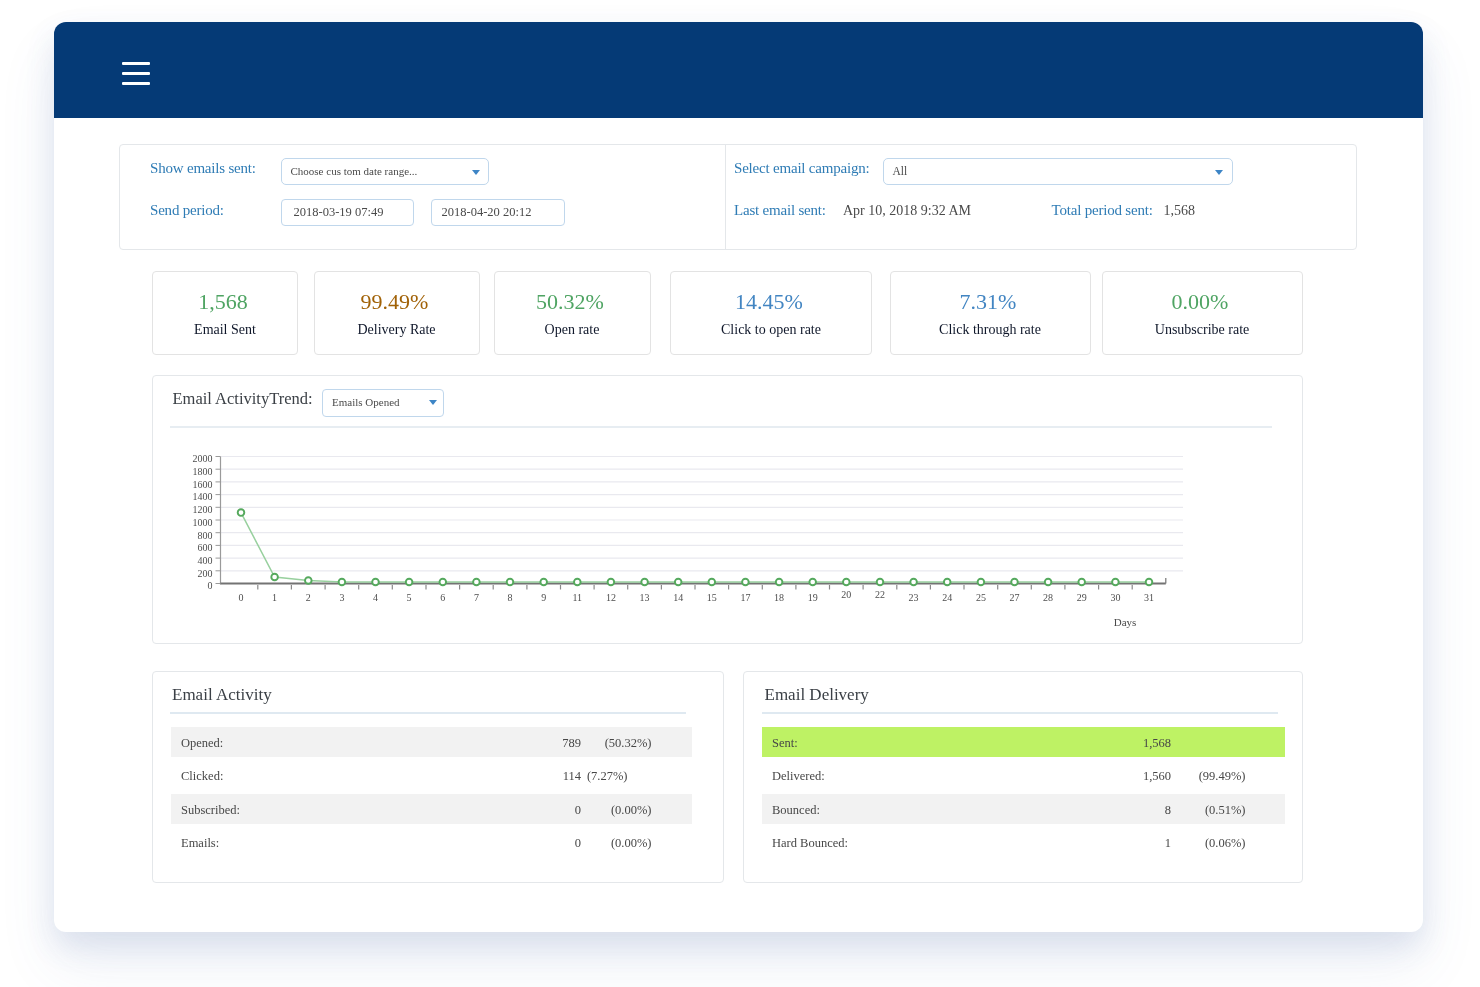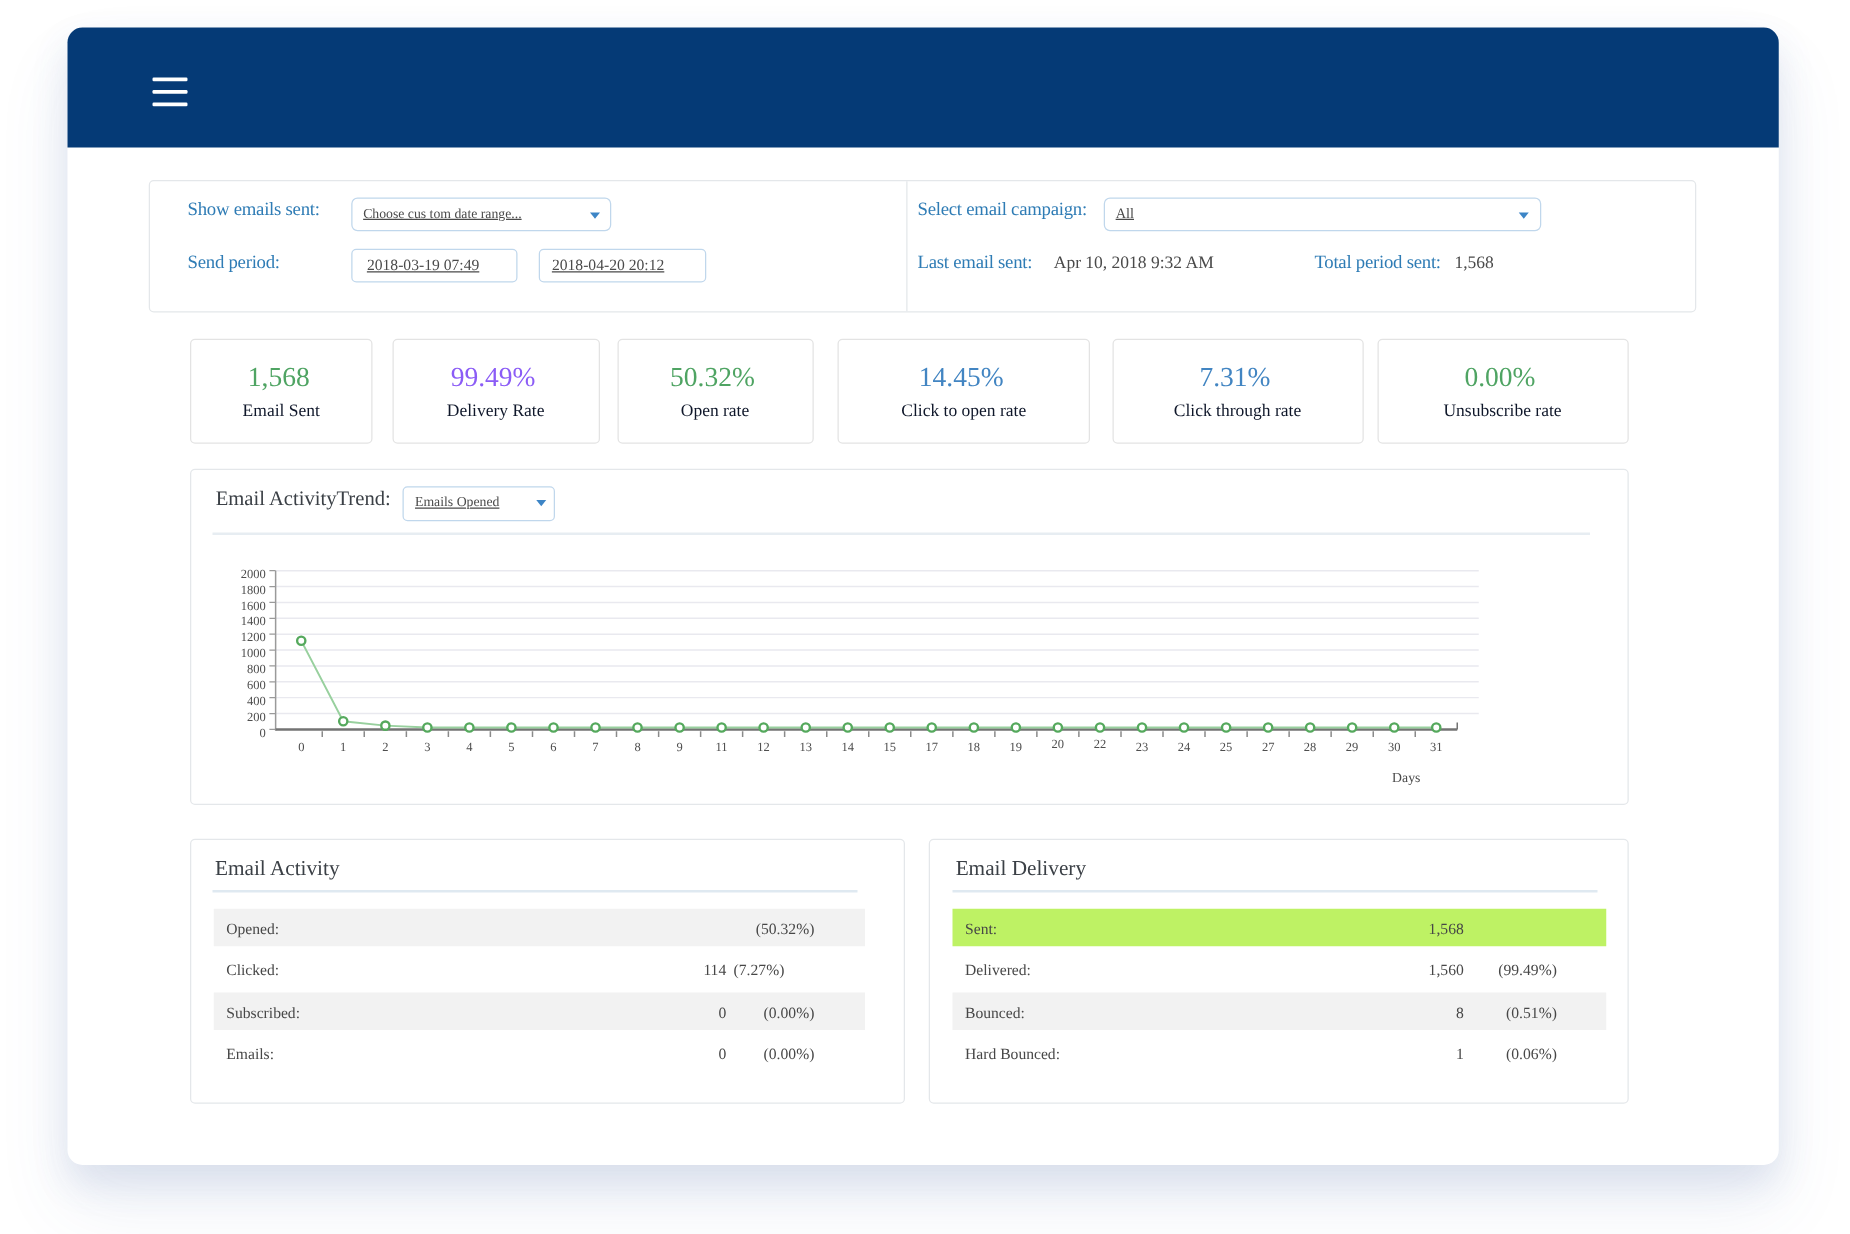--- a/index.html
+++ b/index.html
@@ -6,21 +6,21 @@
 html,body { width:1480px; height:987px; background:#ffffff; font-family:"Liberation Serif", serif; overflow:hidden; }
 .abs { position:absolute; }
 .card { position:absolute; left:54px; top:22px; width:1369px; height:910px; background:#fff; border-radius:12px;
   box-shadow:0 14px 30px rgba(70,100,165,.14), 0 32px 60px rgba(70,100,165,.09); }
 .nav { position:absolute; left:54px; top:22px; width:1369px; height:96px; background:#053a76; border-radius:12px 12px 0 0; }
 .burger span { position:absolute; left:0; width:28px; height:2.6px; background:#fff; border-radius:1px; }
 .panel { position:absolute; border:1px solid #e4e7ea; border-radius:4px; background:#fff; }
 .blab { position:absolute; color:#2f7cb5; font-size:15px; letter-spacing:-0.2px; white-space:nowrap; }
 .dval { position:absolute; color:#4a4a4a; font-size:14px; white-space:nowrap; }
 .inp { position:absolute; border:1.5px solid #c0d7ec; border-radius:5px; background:#fff; color:#4a4a4a;
-  font-size:11px; line-height:25px; padding-left:9px; white-space:nowrap;text-decoration:underline; }
+  font-size:11px; line-height:25px; padding-left:9px; white-space:nowrap; }
 .caret { position:absolute; width:0; height:0; border-left:4px solid transparent; border-right:4px solid transparent;
   border-top:5px solid #3d85c6; }
 .scard { position:absolute; top:271px; height:83.5px; border:1px solid #e3e3e3; border-radius:4px; background:#fff; text-align:center; }
 .snum { position:absolute; left:-2px; right:2px; top:18.8px; font-size:22px; line-height:22px; }
 .slab { position:absolute; left:0; right:0; top:51px; font-size:14px; line-height:14px; color:#0f172a; }
 .ptitle { position:absolute; color:#3b4046; font-size:17px; white-space:nowrap; }
 .pdiv { position:absolute; height:2px; background:#e7edf2; }
 .trow { position:absolute; height:30px; line-height:32.5px; font-size:12.5px; color:#474747; }
 .tlab { position:absolute; left:10px; }
 .tnum { position:absolute; left:0; text-align:right; }
@@ -51,21 +51,21 @@
 <div class="blab" style="left:734px;top:202px">Last email sent:</div>
 <div class="dval" style="left:843px;top:202.5px">Apr 10, 2018 9:32 AM</div>
 <div class="blab" style="left:1051.5px;top:202px">Total period sent:</div>
 <div class="dval" style="left:1163.5px;top:202.5px">1,568</div>
 
 <div class="scard" style="left:152px;width:146px">
   <div class="snum" style="color:#4fa463">1,568</div>
   <div class="slab">Email Sent</div>
 </div>
 <div class="scard" style="left:313.5px;width:166px">
-  <div class="snum" style="color:#8b5cf6">99.49%</div>
+  <div class="snum" style="color:#a16207">99.49%</div>
   <div class="slab">Delivery Rate</div>
 </div>
 <div class="scard" style="left:493.5px;width:157px">
   <div class="snum" style="color:#4fa463">50.32%</div>
   <div class="slab">Open rate</div>
 </div>
 <div class="scard" style="left:670px;width:202px">
   <div class="snum" style="color:#4285c2">14.45%</div>
   <div class="slab">Click to open rate</div>
 </div>
@@ -204,20 +204,21 @@
 <circle cx="1081.7" cy="582.0" r="3.3" fill="#ffffff" stroke="#55a95d" stroke-width="1.9"></circle>
 <circle cx="1115.4" cy="582.0" r="3.3" fill="#ffffff" stroke="#55a95d" stroke-width="1.9"></circle>
 <circle cx="1149.0" cy="582.0" r="3.3" fill="#ffffff" stroke="#55a95d" stroke-width="1.9"></circle>
 </svg>
 
 <div class="panel" style="left:152px;top:671px;width:572px;height:212px"></div>
 <div class="ptitle" style="left:172px;top:685px">Email Activity</div>
 <div class="pdiv" style="left:170px;top:711.5px;width:516px;background:#dfe9f1"></div>
 <div class="trow" style="left:171px;top:727px;width:521px;background:#f2f2f2;text-decoration:underline;">
   <span class="tlab">Opened:</span>
+  <span class="tnum" style="width:410px">789</span>
   <span class="tpct" style="left:410px;width:70.5px">(50.32%)</span>
 </div>
 <div class="trow" style="left:171px;top:760.4px;width:521px;">
   <span class="tlab">Clicked:</span>
   <span class="tnum" style="width:410px">114</span>
   <span class="tpct" style="left:386px;width:70.5px">(7.27%)</span>
 </div>
 <div class="trow" style="left:171px;top:793.8px;width:521px;background:#f2f2f2;">
   <span class="tlab">Subscribed:</span>
   <span class="tnum" style="width:410px">0</span>

